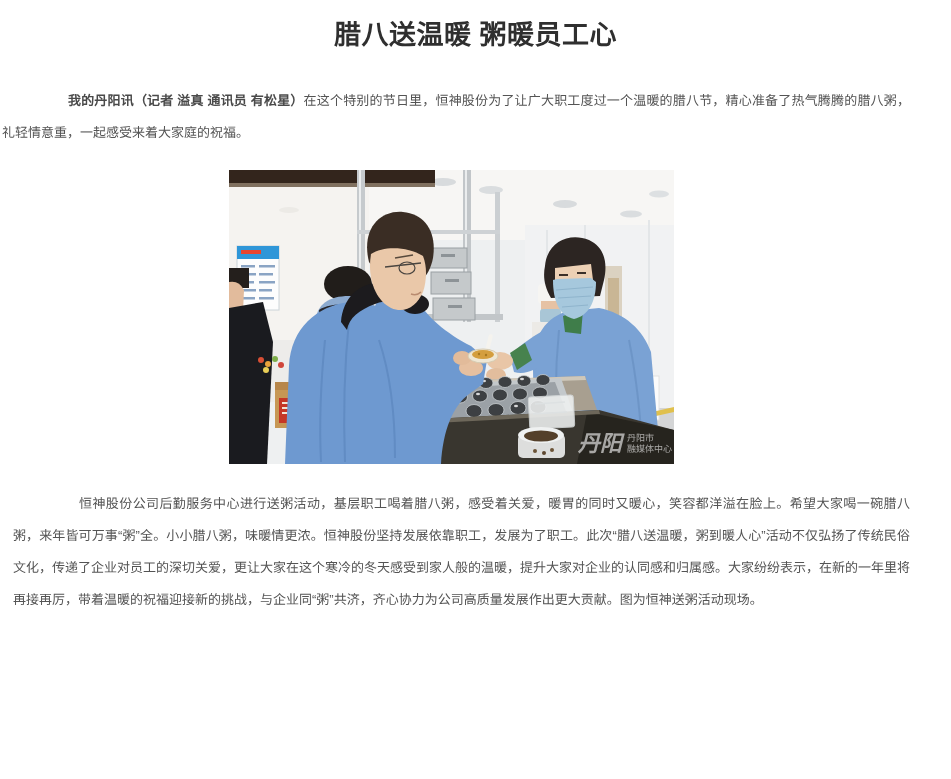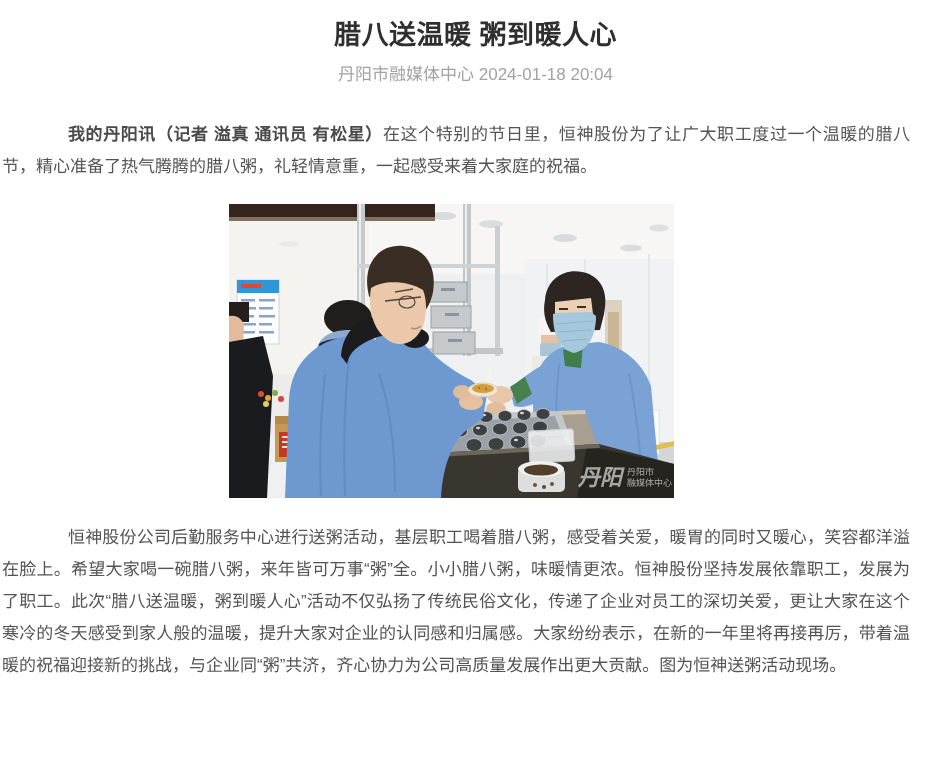--- a/index.html
+++ b/index.html
@@ -13,42 +13,41 @@
     font-size: 27px; line-height: 32px; font-weight: 700;
     color: #2f2f2f; text-align: center; letter-spacing: 0.5px;
   }
   .article-byline {
     margin-top: 14px;
     font-size: 17px; line-height: 20px;
     color: #a3a3a3; text-align: center;
   }
   .para {
     margin: 0; padding: 0 41px 0 2px;
-    font-size: 17px; line-height: 32px;
+    font-size: 13px; line-height: 32px;
     color: #545454; text-align: justify;
     text-indent: 66px;
   }
   .para-1 { margin-top: 34px; }
-  .para-2 { margin-top: 24px; }
+  .para-2 { margin-top: 24px; margin-left: 11px; }
   .para strong { font-weight: 700; color: #4a4a4a; }
   .photo-figure {
     margin: 21px auto 0; width: 494px; height: 294px;
     display: block; overflow: hidden;
   }
   .photo-figure svg { display: block; }
   .wm-text { font-family: "Liberation Sans", "DejaVu Sans", sans-serif; }
 </style>
 </head>
 <body>
 
 <article class="article">
 
-  <h1 class="article-title">腊八送温暖 粥到暖人心</h1>
-
-  <div class="article-byline">丹阳市融媒体中心 2024-01-18 20:04</div>
+  <h1 class="article-title">腊八送温暖 粥暖员工心</h1>
+
 
   <p class="para para-1"><strong>我的丹阳讯（记者 溢真 通讯员 有松星）</strong><span>在这个特别的节日里，恒神股份为了让广大职工度过一个温暖的腊八节，精心准备了热气腾腾的腊八粥，礼轻情意重，一起感受来着大家庭的祝福。</span></p>
 
   <figure class="photo-figure">
     <svg width="445" height="294" viewBox="0 0 445 294" xmlns="http://www.w3.org/2000/svg">
       <rect width="445" height="294" fill="#eef0f1"></rect>
 
       <g>
         <rect x="0" y="0" width="140" height="232" fill="#f5f3f0"></rect>
         <rect x="0" y="170" width="140" height="62" fill="#edecea"></rect>

